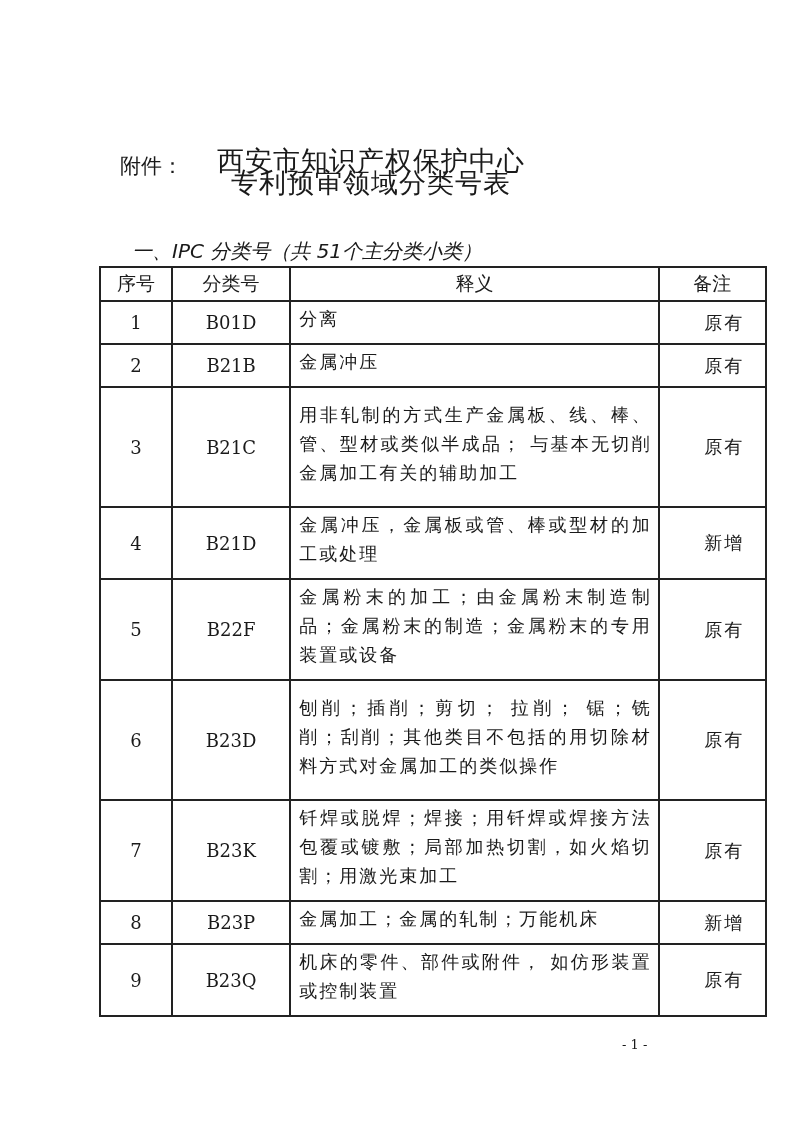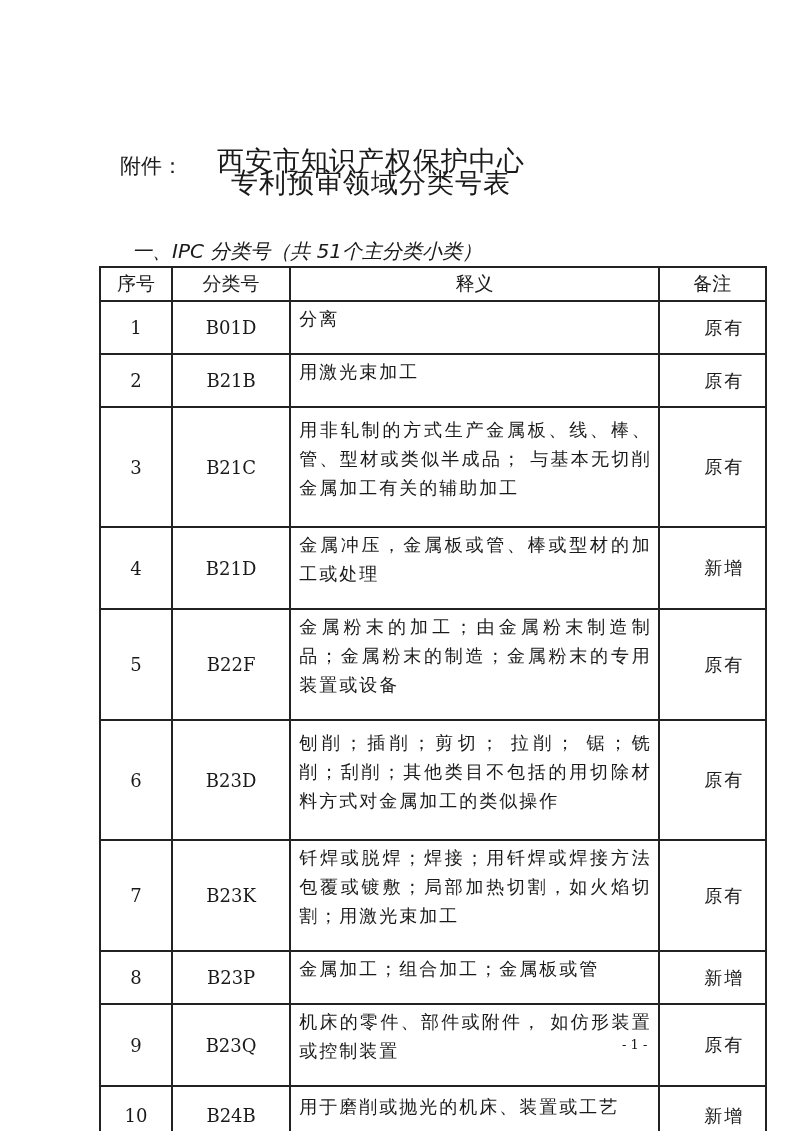--- a/index.html
+++ b/index.html
@@ -8,21 +8,21 @@
   .attach { position:absolute; left:120px; top:115px; font-size:21px;margin-top:37px; }
   .title { position:absolute; left:0; width:742px; text-align:center; font-size:27px; letter-spacing:1px; }
   .t1 { top:143px; }
   .t2 { top:165px; }
   .section { position:absolute; left:132px; top:238px; font-size:20px;font-style:italic; }
   table { position:absolute; left:99px; top:266px; width:668px; border-collapse:collapse;
           font-family:"DejaVu Serif", "Liberation Serif", serif; }
   td, th { border:2px solid #222; font-size:18px; font-weight:normal; padding:0; }
   th { font-family:"DejaVu Sans", sans-serif; font-size:19px; height:32px; text-align:center; }
   td.num, td.code, td.note { text-align:center; }
-  td.desc { text-align:justify; padding:2px 6px 20px 8px; line-height:29px; letter-spacing:2px;border-radius:6px; }
+  td.desc { text-align:justify; padding:2px 6px 10px 8px; line-height:29px; letter-spacing:2px;border-radius:6px; }
   td.note { letter-spacing:2px;padding-left:24px; }
   col.c1 { width:65px; } col.c2 { width:107px; } col.c3 { width:333px; } col.c4 { width:97px; }
   .pagenum { position:absolute; left:622px; top:1037px; font-size:13px; font-family:"DejaVu Serif", serif; }
 </style>
 </head>
 <body>
 
 <div class="attach">附件：</div>
 <div class="title t1">西安市知识产权保护中心</div>
 <div class="title t2">专利预审领域分类号表</div>
@@ -46,21 +46,21 @@
   <tbody id="tbody">
       <tr style="height: 38px;">
         <td class="num">1</td>
         <td class="code">B01D</td>
         <td class="desc">分离</td>
         <td class="note">原有</td>
       </tr>
       <tr style="height: 42px;">
         <td class="num">2</td>
         <td class="code">B21B</td>
-        <td class="desc">用激光束加工</td>
+        <td class="desc">金属冲压</td>
         <td class="note">原有</td>
       </tr>
       <tr style="height: 120px;">
         <td class="num">3</td>
         <td class="code">B21C</td>
         <td class="desc">用非轧制的方式生产金属板、线、棒、管、型材或类似半成品； 与基本无切削金属加工有关的辅助加工</td>
         <td class="note">原有</td>
       </tr>
       <tr style="height: 60px;">
         <td class="num">4</td>
@@ -82,31 +82,25 @@
       </tr>
       <tr style="height: 94px;">
         <td class="num">7</td>
         <td class="code">B23K</td>
         <td class="desc">钎焊或脱焊；焊接；用钎焊或焊接方法包覆或镀敷；局部加热切割，如火焰切割；用激光束加工</td>
         <td class="note">原有</td>
       </tr>
       <tr style="height: 41px;">
         <td class="num">8</td>
         <td class="code">B23P</td>
-        <td class="desc">金属加工；组合加工；金属板或管</td>
+        <td class="desc">金属加工；金属的轧制；万能机床</td>
         <td class="note">新增</td>
       </tr>
       <tr style="height: 60px;">
         <td class="num">9</td>
         <td class="code">B23Q</td>
         <td class="desc">机床的零件、部件或附件， 如仿形装置或控制装置</td>
         <td class="note">原有</td>
       </tr>
-      <tr style="height: 59px;">
-        <td class="num">10</td>
-        <td class="code">B24B</td>
-        <td class="desc">用于磨削或抛光的机床、装置或工艺</td>
-        <td class="note">新增</td>
-      </tr>
     </tbody>
 </table>
 
 <div class="pagenum">- 1 -</div>
 
 </body></html>

